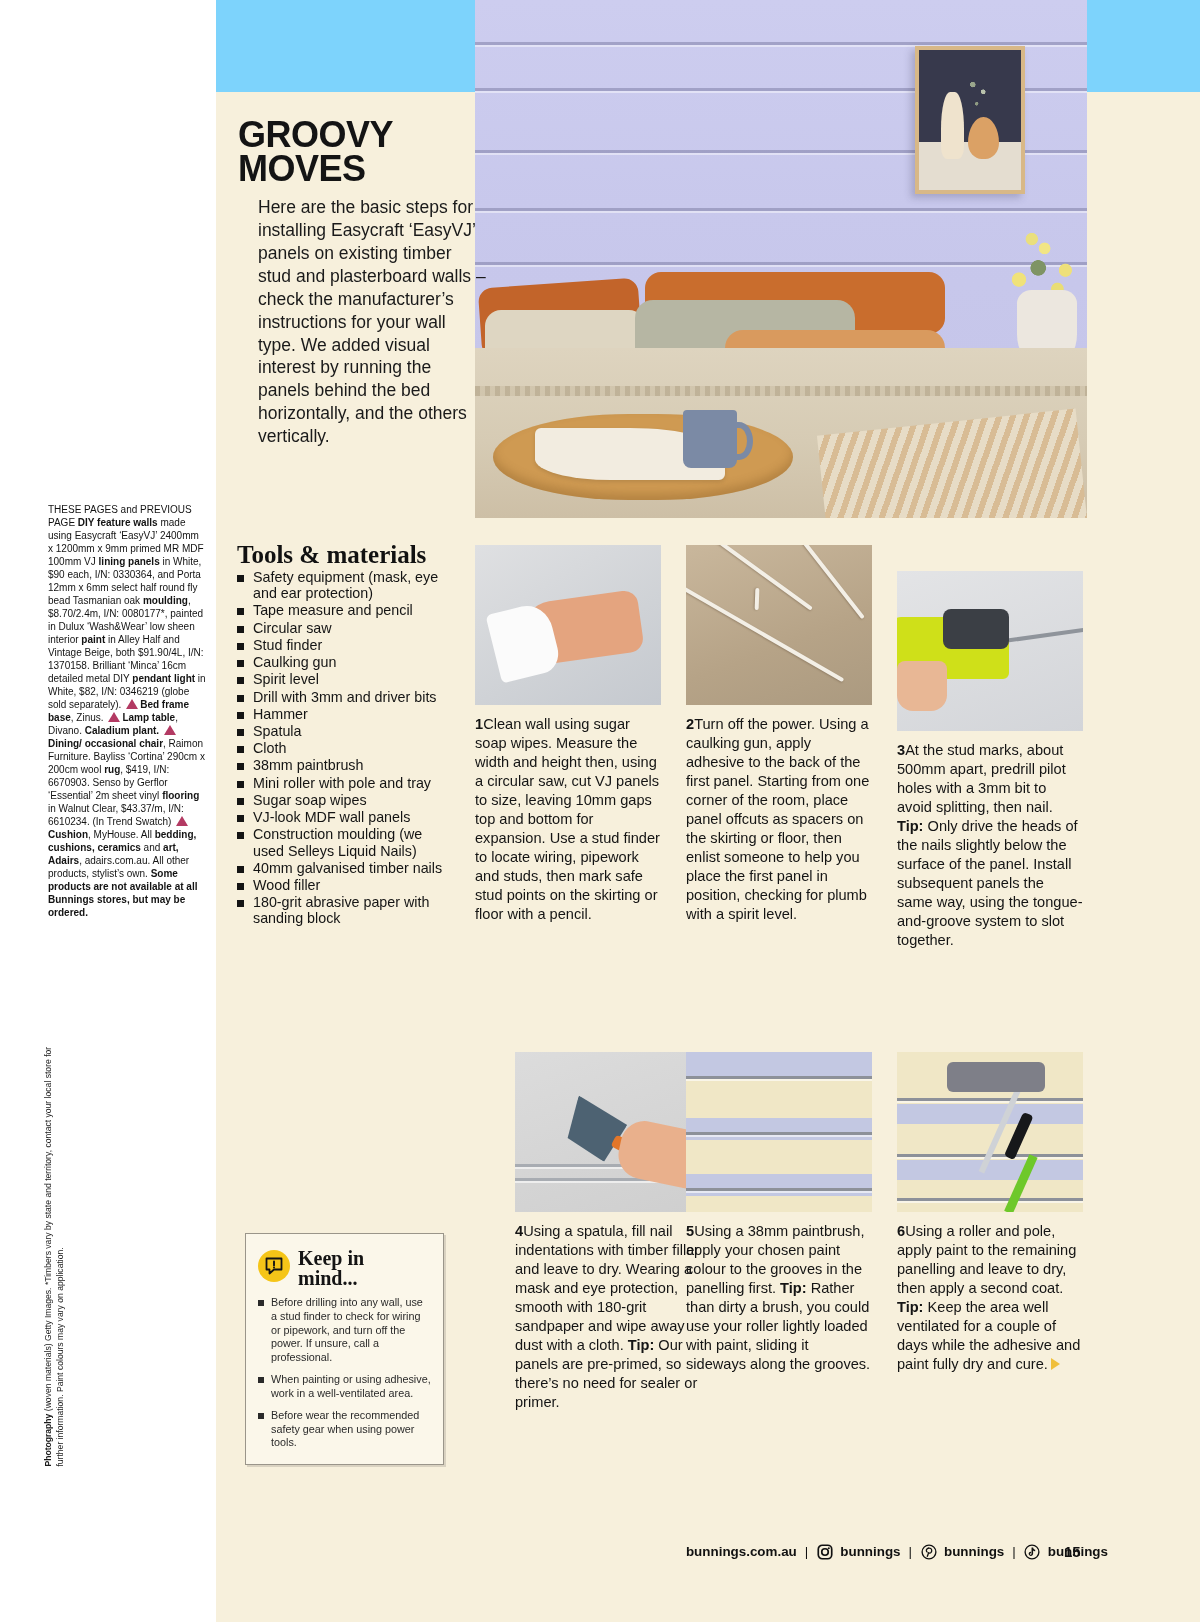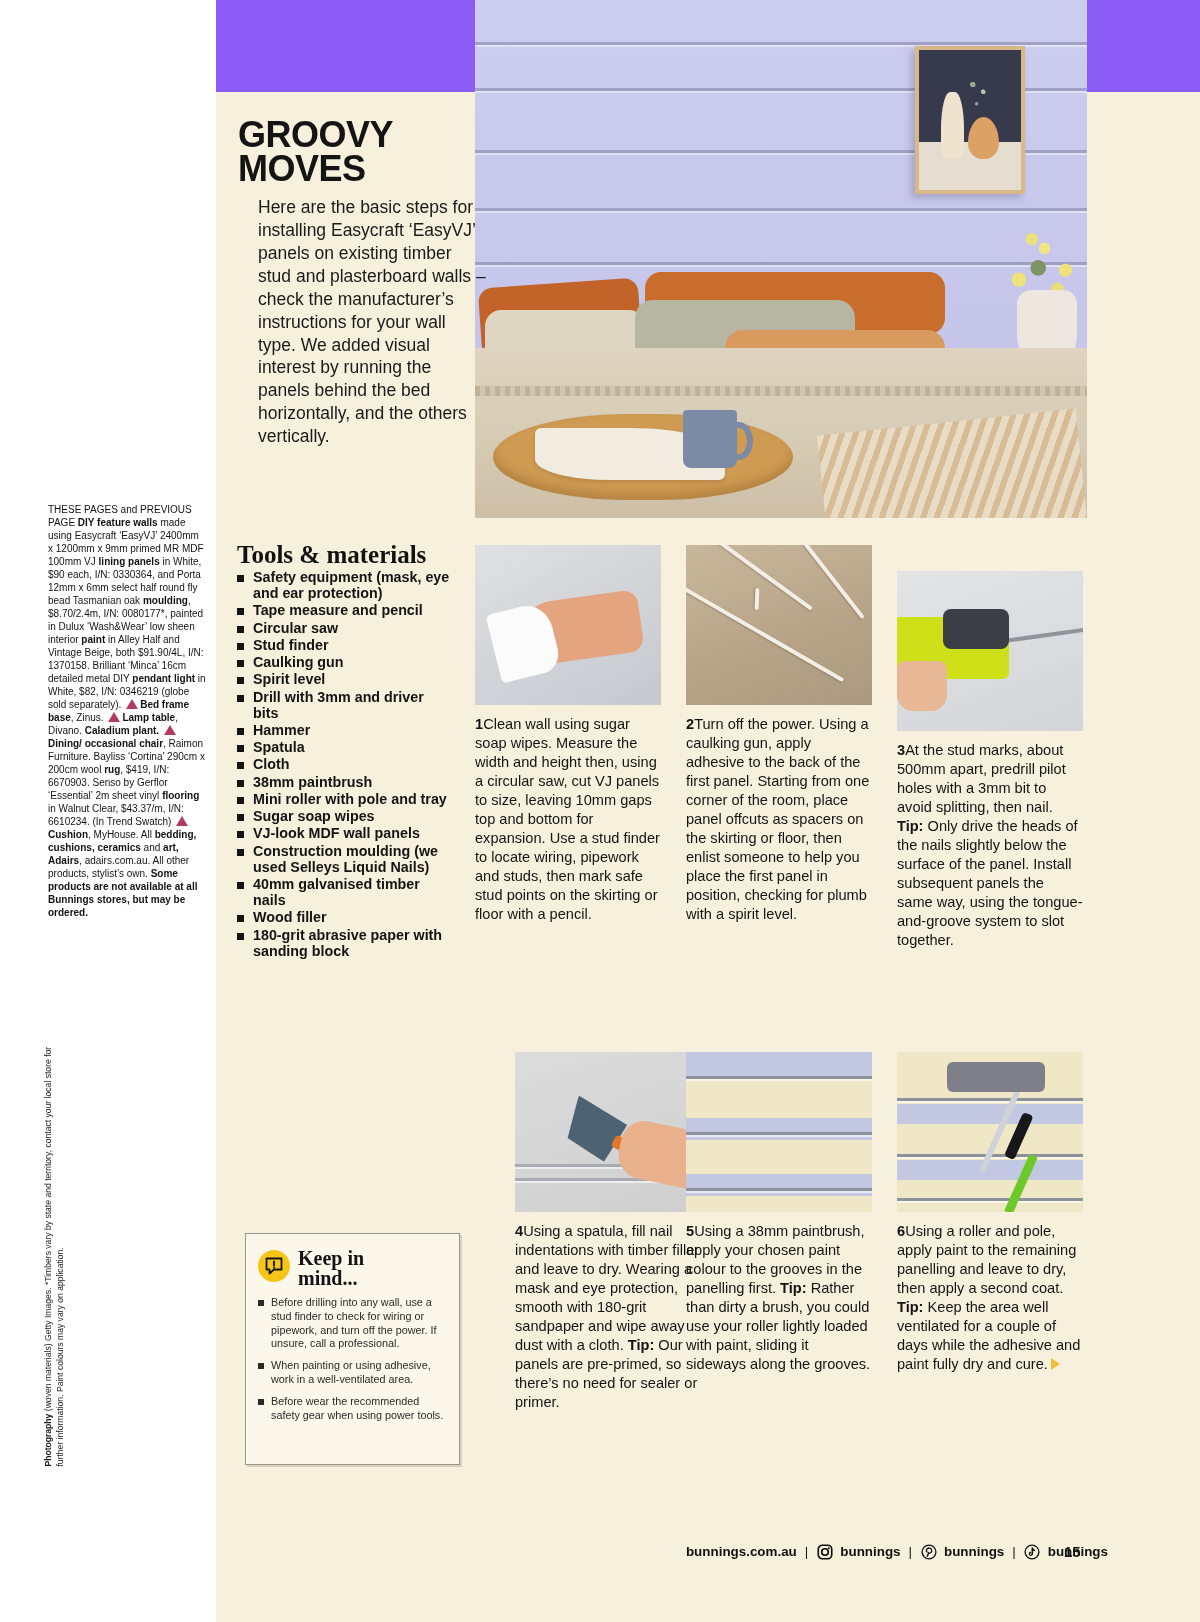--- a/index.html
+++ b/index.html
@@ -5,21 +5,21 @@
   * { box-sizing: border-box; margin: 0; padding: 0; }
   html, body { width: 1200px; height: 1622px; }
   body {
     background: #ffffff;
     font-family: "Liberation Sans", sans-serif;
     position: relative;
     overflow: hidden;
   }
 
   
-  #page { position: absolute; inset: 0; background: #8b5cf6; }
+  #page { position: absolute; inset: 0; background: #7dd3fc; }
 
   .cream-panel {
     position: absolute;
     left: 216px; top: 92px;
     width: 984px; height: 1530px;
     background: #f7f0dc;
   }
   .white-left {
     position: absolute;
     left: 0; top: 0; width: 216px; height: 1622px;
@@ -189,35 +189,35 @@
   .photo-credit b { font-weight: 700; }
 
   
   .tools-head {
     position: absolute; left: 237px; top: 541px;
     font-family: "Liberation Serif", serif;
     font-weight: 700; font-size: 25px; color: #111;
   }
   .tools-list {
     position: absolute; left: 237px; top: 569px; width: 216px;
-    font-size: 14.3px; font-weight: 700; line-height: 1.135; color: #141414;
+    font-size: 14.3px; font-weight: 400; line-height: 1.135; color: #141414;
     list-style: none;
   }
   .tools-list li {
     position: relative; padding-left: 16px; margin-bottom: 1px;
   }
   .tools-list li::before {
     content: ""; position: absolute; left: 0; top: 6px;
     width: 7px; height: 7px; background: #141414;
   }
 
   
   .kim {
     position: absolute; left: 245px; top: 1233px;
-    width: 215px; height: 232px;
+    width: 199px; height: 232px;
     background: #fbf7ea;
     border: 1.5px solid #9a958a;
     box-shadow: 2px 2px 0 rgba(0,0,0,.12);
     padding: 12px 12px 8px 12px;
   }
   .kim-head { display: flex; align-items: flex-start; gap: 8px; }
   .kim-badge {
     flex: 0 0 auto; width: 32px; height: 32px; border-radius: 50%;
     background: #f5c518; position: relative; margin-top: 4px;
   }

